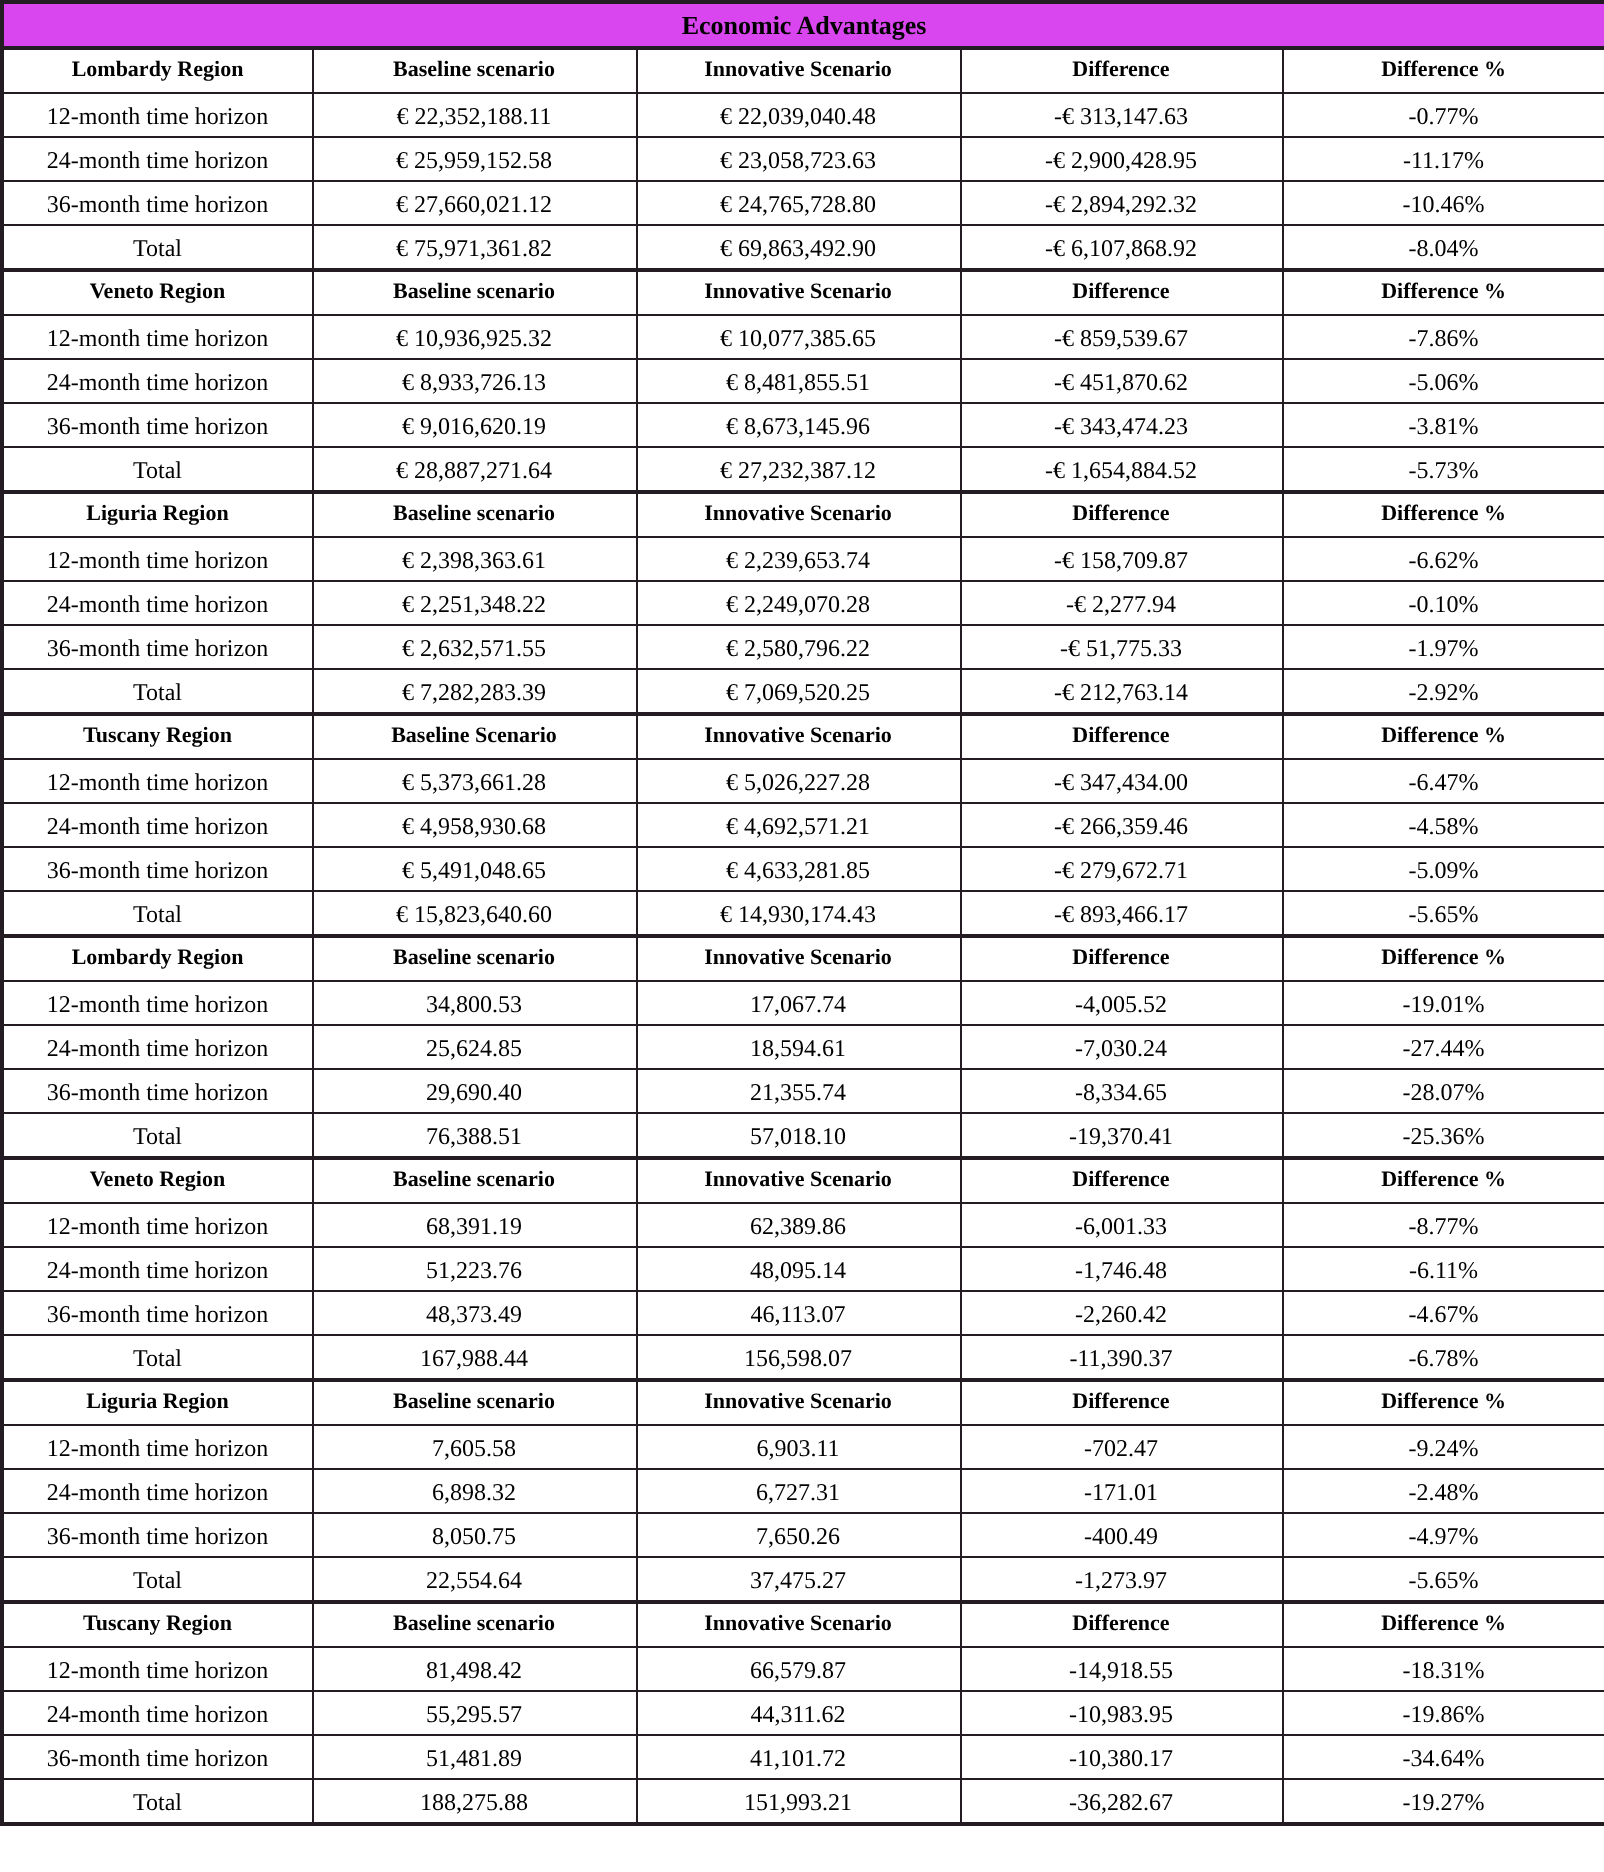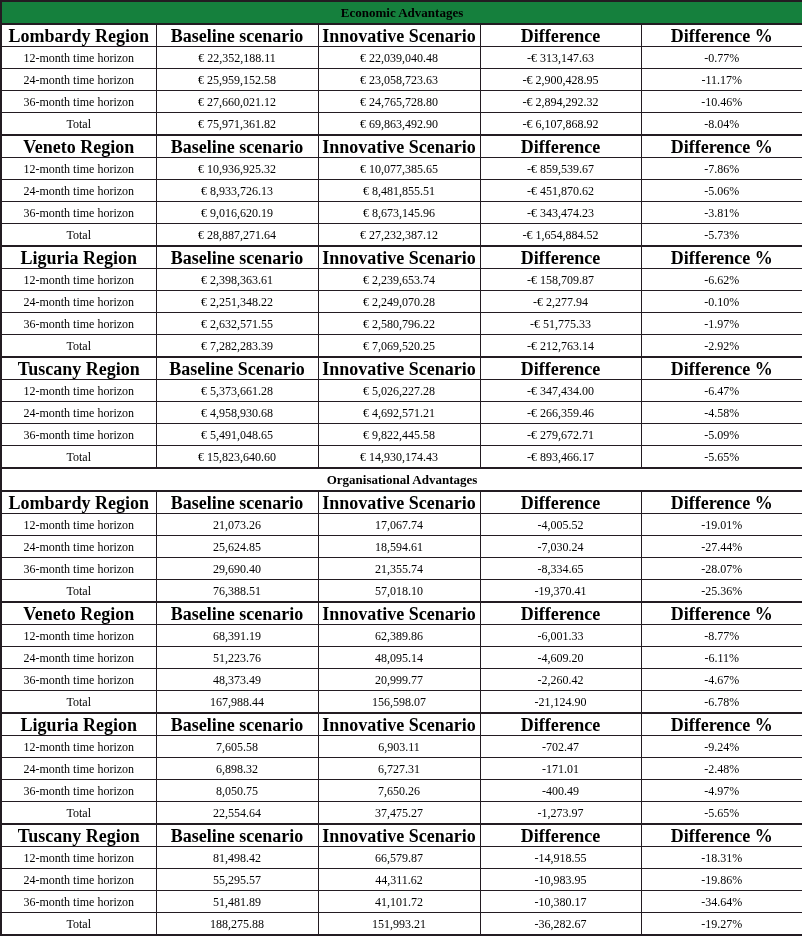--- a/index.html
+++ b/index.html
@@ -32,41 +32,41 @@
     overflow: hidden;
   }
   tr.banner-row td {
     font-weight: bold;
     font-size: 13px;
     border-top: 2px solid #231c22;
     border-bottom: 2px solid #231c22;
   }
   tr.block-header td {
     font-weight: bold;
-    font-size: 18px;
+    font-size: 11px;
     border-top: 2px solid #231c22;
     margin-left: 40px;
   }
   tr.data-row td {
     font-weight: normal;
   }
 </style>
 </head>
 <body>
 
 <table class="adv-table">
   <colgroup>
     <col style="width:155px">
     <col style="width:162px">
     <col style="width:162px">
     <col style="width:161px">
     <col style="width:162px">
   </colgroup>
   <tbody id="table-body">
-      <tr class="banner-row" style="background-color: #15803d;">
+      <tr class="banner-row" style="background-color: #d946ef;">
         <td colspan="5">Economic Advantages</td>
       </tr>
       <tr class="block-header">
         <td>Lombardy Region</td>
         <td>Baseline scenario</td>
         <td>Innovative Scenario</td>
         <td>Difference</td>
         <td>Difference %</td>
       </tr>
       <tr class="data-row">
@@ -184,44 +184,41 @@
       <tr class="data-row">
         <td>24-month time horizon</td>
         <td>€ 4,958,930.68</td>
         <td>€ 4,692,571.21</td>
         <td>-€ 266,359.46</td>
         <td>-4.58%</td>
       </tr>
       <tr class="data-row">
         <td>36-month time horizon</td>
         <td>€ 5,491,048.65</td>
-        <td>€ 9,822,445.58</td>
+        <td>€ 4,633,281.85</td>
         <td>-€ 279,672.71</td>
         <td>-5.09%</td>
       </tr>
       <tr class="data-row">
         <td>Total</td>
         <td>€ 15,823,640.60</td>
         <td>€ 14,930,174.43</td>
         <td>-€ 893,466.17</td>
         <td>-5.65%</td>
       </tr>
-      <tr class="banner-row" style="background-color: rgb(255, 255, 255);">
-        <td colspan="5">Organisational Advantages</td>
-      </tr>
       <tr class="block-header">
         <td>Lombardy Region</td>
         <td>Baseline scenario</td>
         <td>Innovative Scenario</td>
         <td>Difference</td>
         <td>Difference %</td>
       </tr>
       <tr class="data-row">
         <td>12-month time horizon</td>
-        <td>21,073.26</td>
+        <td>34,800.53</td>
         <td>17,067.74</td>
         <td>-4,005.52</td>
         <td>-19.01%</td>
       </tr>
       <tr class="data-row">
         <td>24-month time horizon</td>
         <td>25,624.85</td>
         <td>18,594.61</td>
         <td>-7,030.24</td>
         <td>-27.44%</td>
@@ -251,35 +248,35 @@
         <td>12-month time horizon</td>
         <td>68,391.19</td>
         <td>62,389.86</td>
         <td>-6,001.33</td>
         <td>-8.77%</td>
       </tr>
       <tr class="data-row">
         <td>24-month time horizon</td>
         <td>51,223.76</td>
         <td>48,095.14</td>
-        <td>-4,609.20</td>
+        <td>-1,746.48</td>
         <td>-6.11%</td>
       </tr>
       <tr class="data-row">
         <td>36-month time horizon</td>
         <td>48,373.49</td>
-        <td>20,999.77</td>
+        <td>46,113.07</td>
         <td>-2,260.42</td>
         <td>-4.67%</td>
       </tr>
       <tr class="data-row">
         <td>Total</td>
         <td>167,988.44</td>
         <td>156,598.07</td>
-        <td>-21,124.90</td>
+        <td>-11,390.37</td>
         <td>-6.78%</td>
       </tr>
       <tr class="block-header">
         <td>Liguria Region</td>
         <td>Baseline scenario</td>
         <td>Innovative Scenario</td>
         <td>Difference</td>
         <td>Difference %</td>
       </tr>
       <tr class="data-row">

